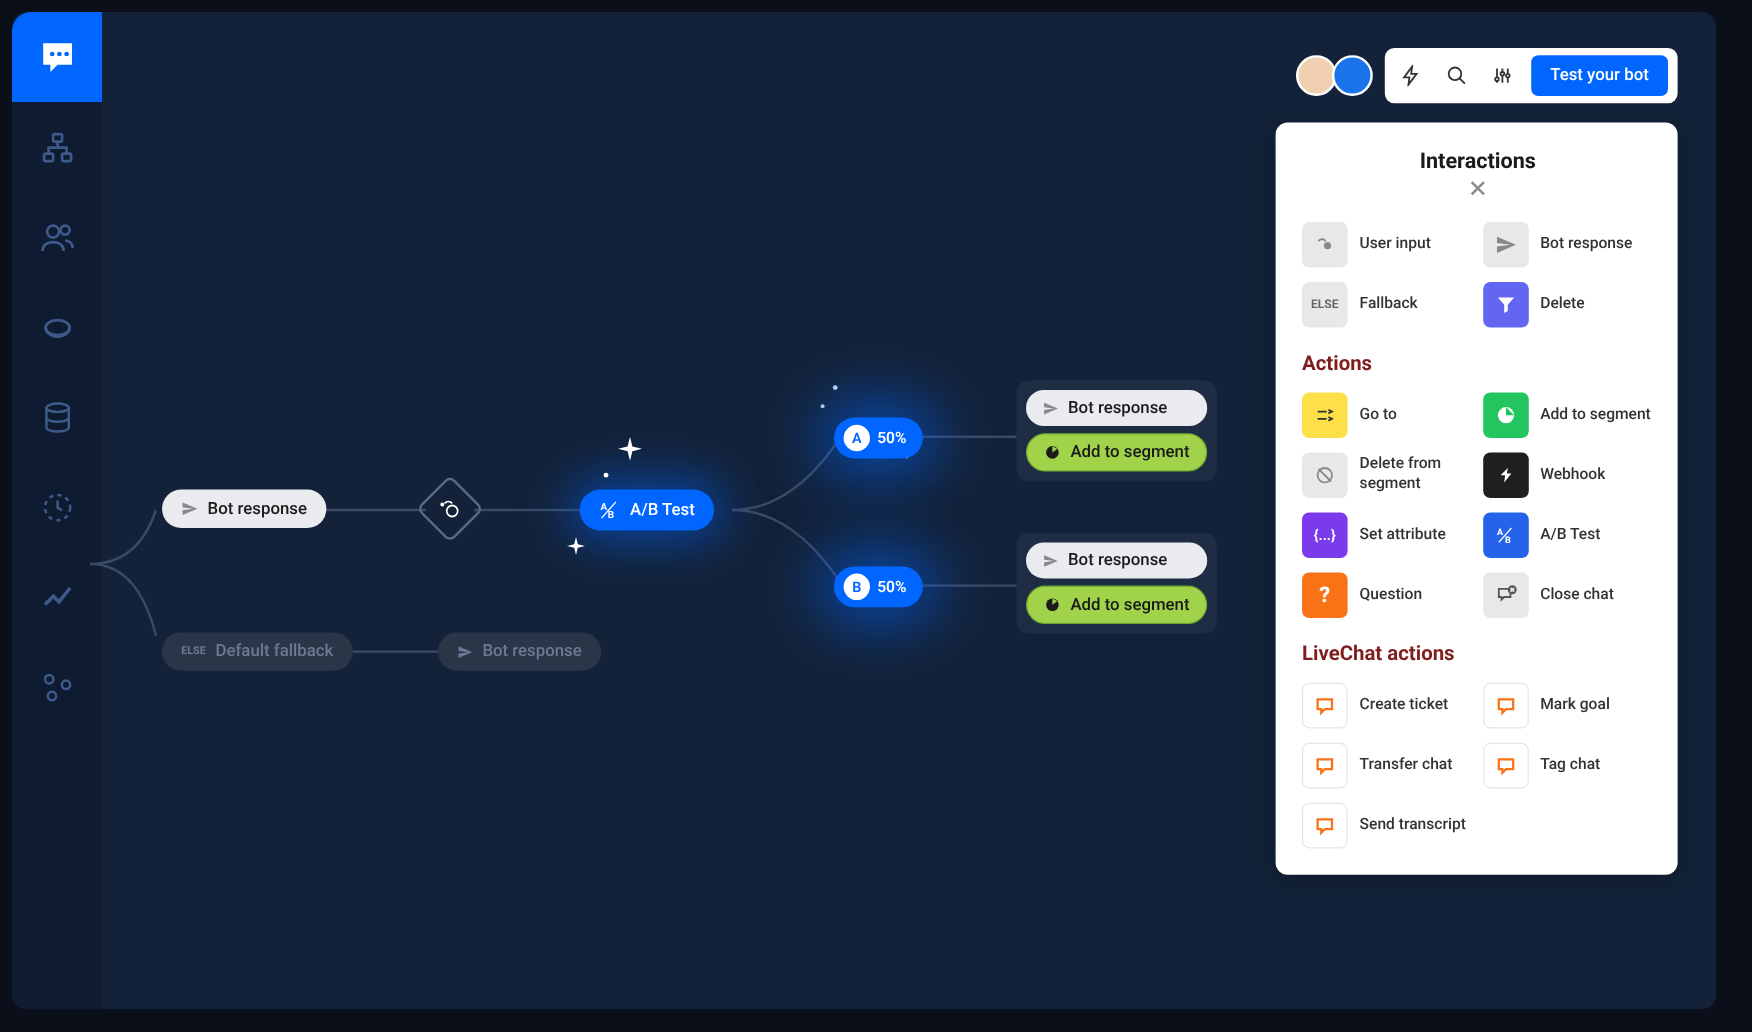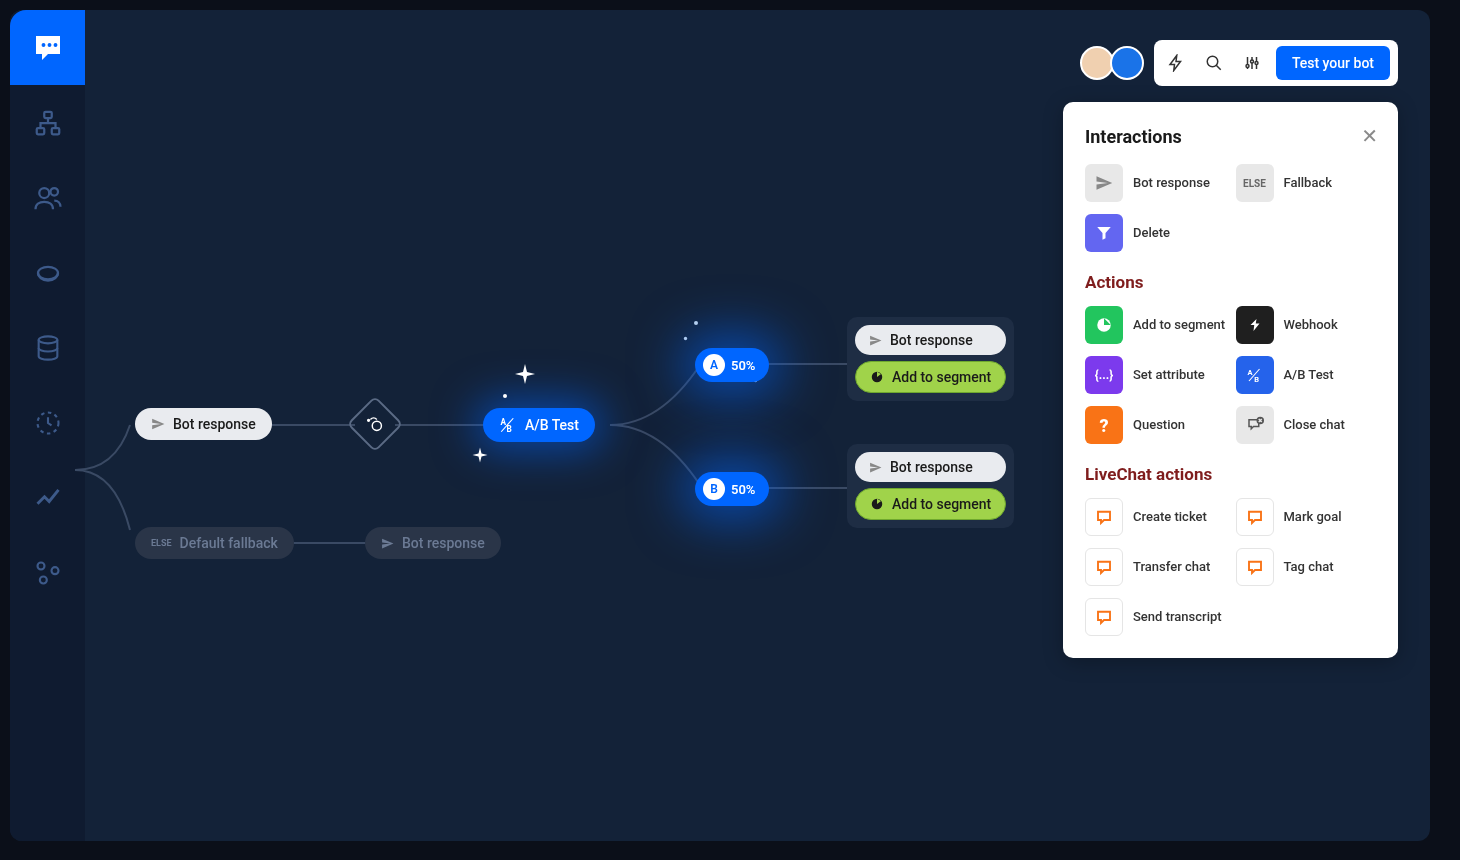--- a/index.html
+++ b/index.html
@@ -194,20 +194,21 @@
   background: #fff;
   border-radius: 10px;
   padding: 22px 20px 22px 22px;
   box-shadow: 0 4px 20px rgba(0,0,0,0.25);
 }
 .panel-header {
   display: flex;
   justify-content: space-between;
   align-items: center;
   margin-bottom: 16px;
+  flex-direction: column;
 }
 .panel-title { font-size: 18px; font-weight: 700; color: #1a1a1a; }
 .panel-close { font-size: 20px; color: #8a8a8a; cursor: pointer; }
 .panel-section-title {
   font-size: 17px; font-weight: 700; color: #7f1d1d;
   margin-top: 20px; margin-bottom: 14px;
 }
 .panel-grid {
   display: grid;
   grid-template-columns: 1fr 1fr;
@@ -450,20 +451,29 @@
 
   <div class="panel">
     <div class="panel-header">
       <div class="panel-title">Interactions</div>
       <div class="panel-close">✕</div>
     </div>
     <div class="panel-grid" id="grid-interactions">
         <div class="panel-item">
           <div class="panel-item-icon ic-gray">
             <svg width="18" height="18" viewBox="0 0 24 24" fill="#888">
+              <circle cx="15" cy="13" r="4"></circle>
+              <path d="M5 8c2-3 6-3 8 0" stroke="#888" fill="none" stroke-width="2"></path>
+            </svg>
+          </div>
+          <div class="panel-item-label">User input</div>
+        </div>
+        <div class="panel-item">
+          <div class="panel-item-icon ic-gray">
+            <svg width="18" height="18" viewBox="0 0 24 24" fill="#888">
               <path d="M2 21l21-9L2 3v7l15 2-15 2z"></path>
             </svg>
           </div>
           <div class="panel-item-label">Bot response</div>
         </div>
         <div class="panel-item">
           <div class="panel-item-icon ic-gray">
             <span style="font-size:10px;color:#666;font-weight:700">ELSE</span>
           </div>
           <div class="panel-item-label">Fallback</div>
@@ -472,28 +482,45 @@
           <div class="panel-item-icon ic-indigo">
             <svg width="18" height="18" viewBox="0 0 24 24" fill="#fff">
               <path d="M3 4h18l-7 8v7l-4 2v-9z"></path>
             </svg>
           </div>
           <div class="panel-item-label">Delete</div>
         </div>
       </div>
     <div class="panel-section-title">Actions</div>
     <div class="panel-grid" id="grid-actions">
+        <div class="panel-item">
+          <div class="panel-item-icon ic-yellow">
+            <svg width="18" height="18" viewBox="0 0 24 24" fill="none" stroke="#333" stroke-width="2">
+              <path d="M4 8h10M4 16h10M16 6l4 2-4 2M16 14l4 2-4 2"></path>
+            </svg>
+          </div>
+          <div class="panel-item-label">Go to</div>
+        </div>
         <div class="panel-item">
           <div class="panel-item-icon ic-green">
             <svg width="18" height="18" viewBox="0 0 24 24" fill="#fff">
               <circle cx="12" cy="12" r="9"></circle>
               <path d="M12 3v9h9" fill="#22c55e"></path>
             </svg>
           </div>
           <div class="panel-item-label">Add to segment</div>
+        </div>
+        <div class="panel-item">
+          <div class="panel-item-icon ic-gray">
+            <svg width="18" height="18" viewBox="0 0 24 24" fill="none" stroke="#888" stroke-width="2">
+              <circle cx="12" cy="12" r="8"></circle>
+              <path d="M5 5l14 14"></path>
+            </svg>
+          </div>
+          <div class="panel-item-label">Delete from segment</div>
         </div>
         <div class="panel-item">
           <div class="panel-item-icon ic-black">
             <svg width="18" height="18" viewBox="0 0 24 24" fill="#fff">
               <path d="M14 4l-8 8h5l-1 8 8-10h-5z"></path>
             </svg>
           </div>
           <div class="panel-item-label">Webhook</div>
         </div>
         <div class="panel-item">

